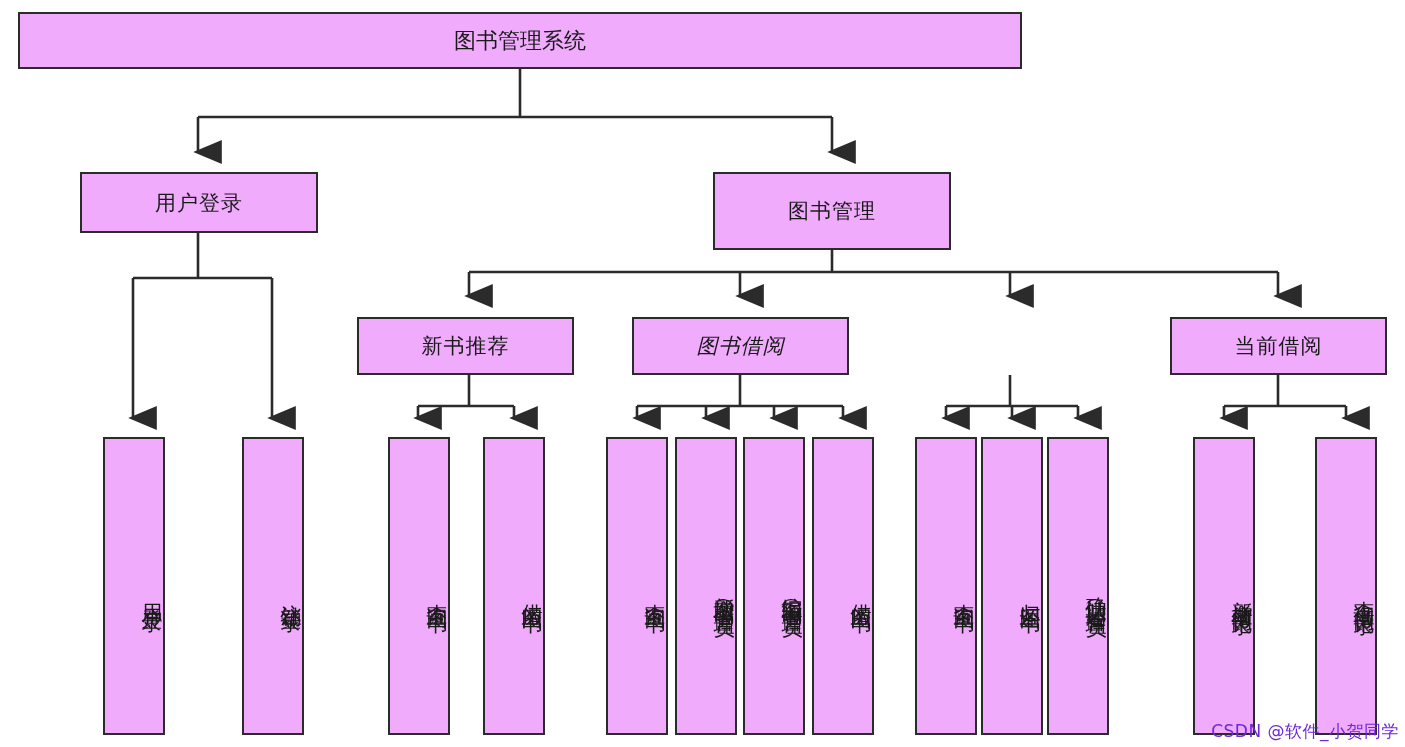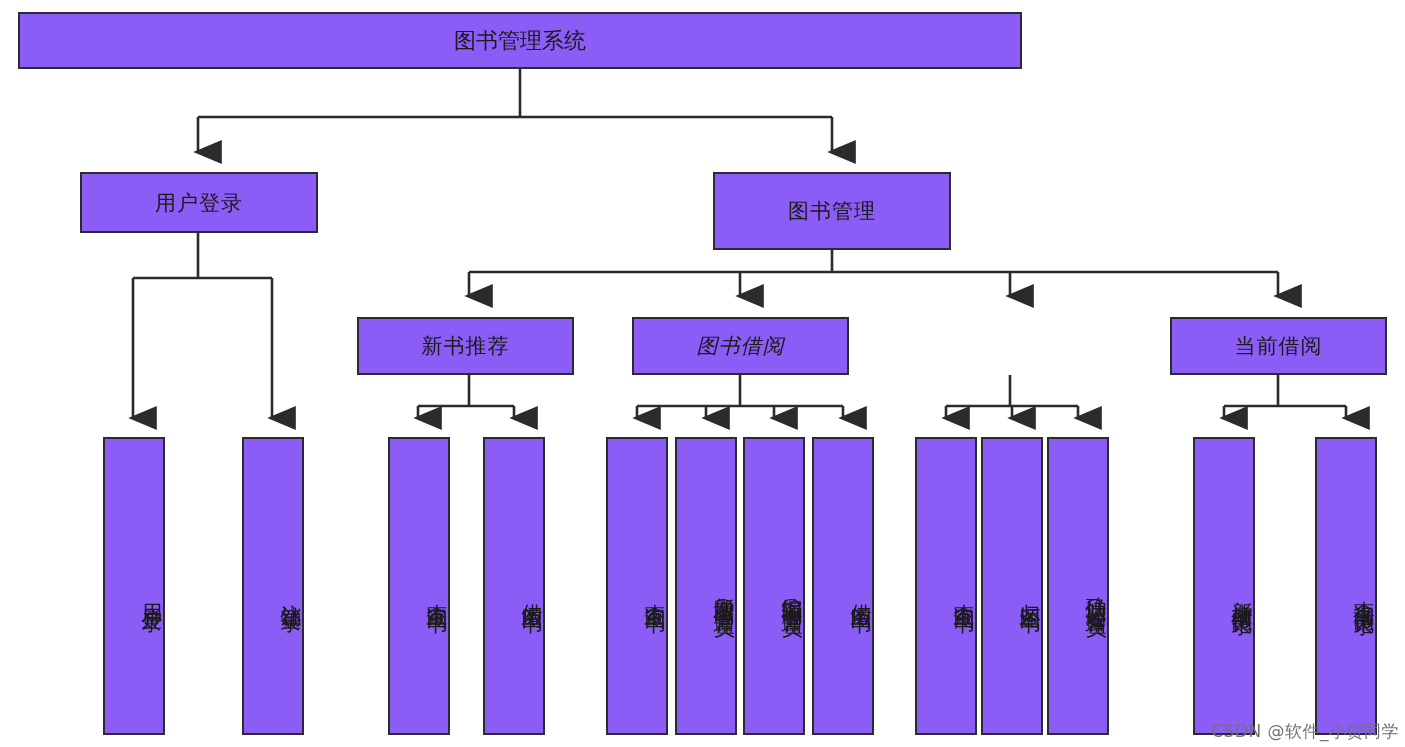--- a/index.html
+++ b/index.html
@@ -22,21 +22,21 @@
     left: 0;
     top: 0;
     width: 1405px;
     height: 747px;
     pointer-events: none;
   }
   .node {
     position: absolute;
     box-sizing: border-box;
     border: 2px solid #2b2b2b;
-    background: #8b5cf6;
+    background: #f0abfc;
     display: flex;
     align-items: center;
     justify-content: center;
     color: #1a1a1a;
   }
   .node.h {
     font-size: 21px;
     letter-spacing: 1px;
   }
   .node.root {
@@ -55,21 +55,21 @@
     writing-mode: vertical-rl;
     text-orientation: upright;
     line-height: 1.05;
     white-space: nowrap;
   }
   .watermark {
     position: absolute;
     right: 6px;
     bottom: 4px;
     font-size: 17px;
-    color: #737373;
+    color: #6d28d9;
     letter-spacing: 0.5px;
     white-space: nowrap;
   }
 </style>
 </head>
 <body>
 
 <div id="canvas">
 
   <svg class="wires" viewBox="0 0 1405 747">

